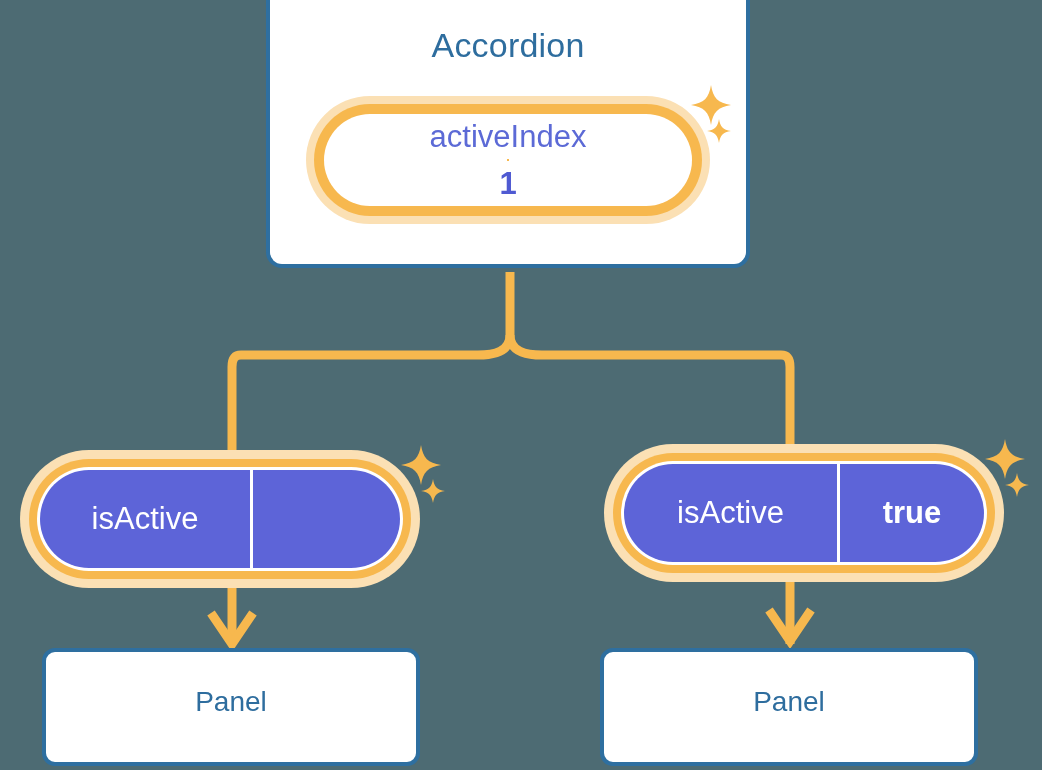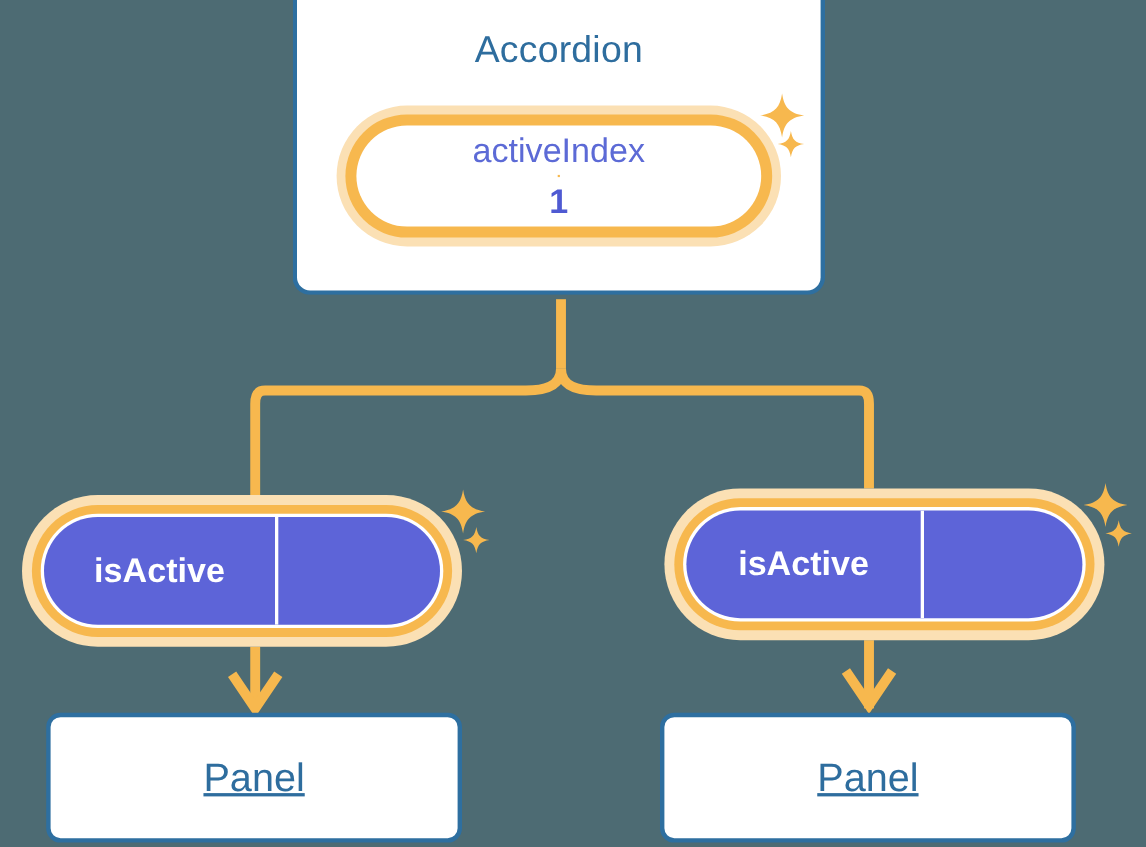--- a/index.html
+++ b/index.html
@@ -31,21 +31,21 @@
   }
 
   
   #accordion-card{left:266px;top:-4px;width:484px;height:272px;border-radius:0 0 16px 16px;border-top:none;}
   #accordion-title{position:absolute;left:0;right:0;top:30px;font-size:34px;letter-spacing:.2px;}
 
   
   .panel-card{width:378px;height:118px;border-radius:13px;}
   #panel-left{left:42px;top:648px;}
   #panel-right{left:600px;top:648px;}
-  .panel-title{position:absolute;left:0;right:0;top:34px;font-size:36px;text-decoration:underline;}
+  .panel-title{position:absolute;left:0;right:0;top:34px;font-size:28px;}
 
   
   .pill{
     position:absolute;
     display:flex;
     align-items:stretch;
     box-sizing:border-box;
     border-radius:999px;
   }
   
@@ -89,21 +89,21 @@
 
   
   .pill-purple{width:400px;height:138px;}
   .pill-purple .pill-glow{left:0;top:0;width:400px;height:138px;}
   .pill-purple .pill-ring{left:9px;top:9px;width:382px;height:120px;}
   .pill-purple .pill-white{
     position:absolute;left:17px;top:17px;width:366px;height:104px;
     border-radius:999px;background:#ffffff;
   }
   .pill-purple .pill-body{left:20px;top:20px;width:360px;height:98px;background:#5d64d8;}
-  .pill-purple .cell-key{font-size:31px;color:#ffffff;font-weight:700;}
+  .pill-purple .cell-key{font-size:31px;color:#ffffff;font-weight:400;}
   .pill-purple .cell-div{width:3px;height:98px;background:#ffffff;flex:0 0 3px;}
   .pill-purple .cell-val{font-size:31px;color:#ffffff;font-weight:700;}
 
   #pill-left{left:20px;top:450px;}
   #pill-left .cell-key{width:210px;}
   #pill-left .cell-val{width:147px;}
 
   #pill-right{left:604px;top:444px;}
   #pill-right .cell-key{width:213px;}
   #pill-right .cell-val{width:144px;}
@@ -186,20 +186,21 @@
     <div class="card-title panel-title">Panel</div>
   </div>
 
   <div class="pill pill-purple" id="pill-right">
     <div class="pill-glow"></div>
     <div class="pill-ring"></div>
     <div class="pill-white"></div>
     <div class="pill-body">
       <div class="pill-cell cell-key">isActive</div>
       <div class="cell-div"></div>
+      <div class="pill-cell cell-val">true</div>
     </div>
   </div>
 
   <div class="sparkle" style="left:984px;top:438px;">
     <svg width="42" height="42" viewBox="0 0 42 42">
       <path d="M21 1 C23 14 28 19 41 21 C28 23 23 28 21 41 C19 28 14 23 1 21 C14 19 19 14 21 1 Z" fill="#f7b84e"></path>
     </svg>
   </div>
   <div class="sparkle" style="left:1004px;top:472px;">
     <svg width="26" height="26" viewBox="0 0 26 26">

